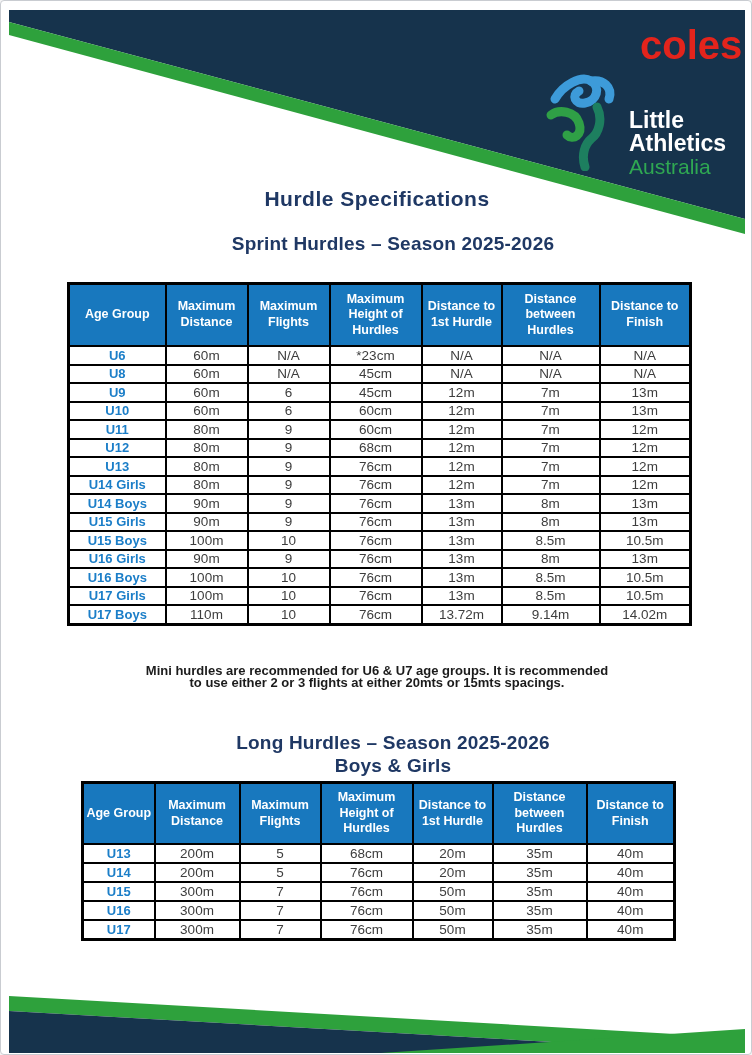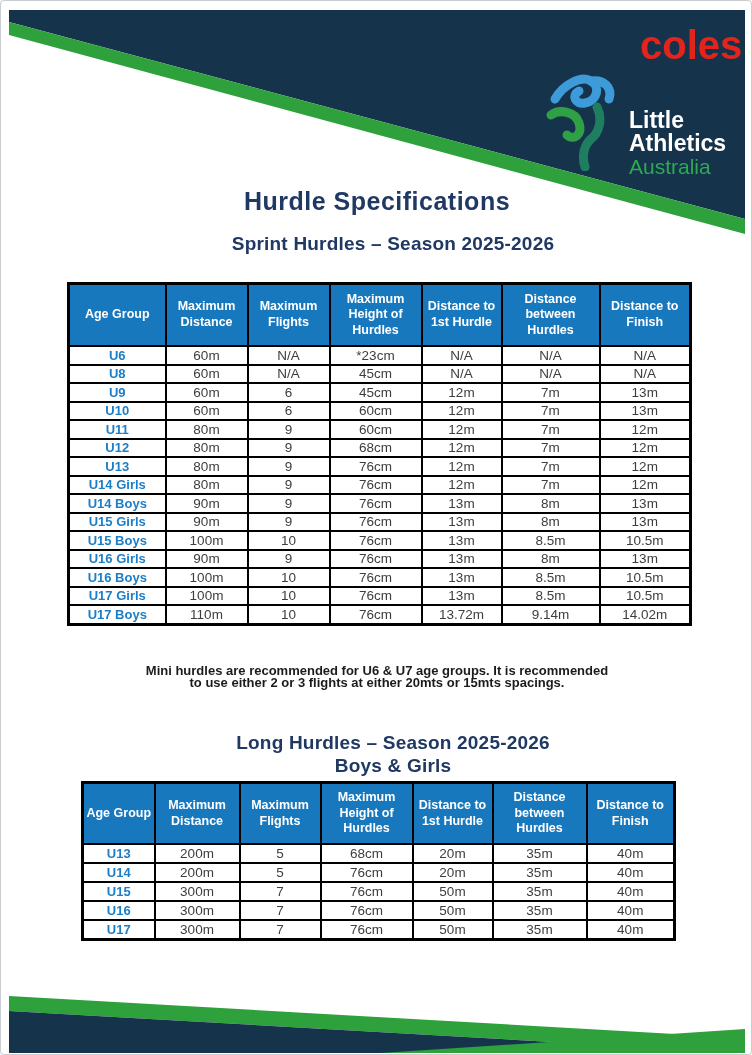--- a/index.html
+++ b/index.html
@@ -23,21 +23,21 @@
     font-size:40px;font-weight:bold;letter-spacing:0px;
     color:#e3241c;line-height:1;margin-left:44px;
   }
   .ribbon{position:absolute;top:42px;left:0;}
   .la-lines{position:absolute;top:48px;left:88px;line-height:1.02;margin-top:36px;}
   .la-white{color:#ffffff;font-weight:bold;font-size:23px;}
   .la-green{color:#2fa852;font-size:21px;font-weight:normal;}
 
   .page-title{
     position:absolute;top:186px;left:0;width:752px;
-    text-align:center;font-size:25px;font-weight:bold;color:#1f3864;
+    text-align:center;font-size:21px;font-weight:bold;color:#1f3864;
     letter-spacing:0.5px;
   }
   .section-heading{
     position:absolute;left:16px;width:752px;text-align:center;
     font-size:19px;font-weight:bold;color:#1f3864;letter-spacing:0.2px;
   }
   .h-sprint{top:232px;}
   .h-long{top:731px;}
   .h-long2{top:754px;}
 

